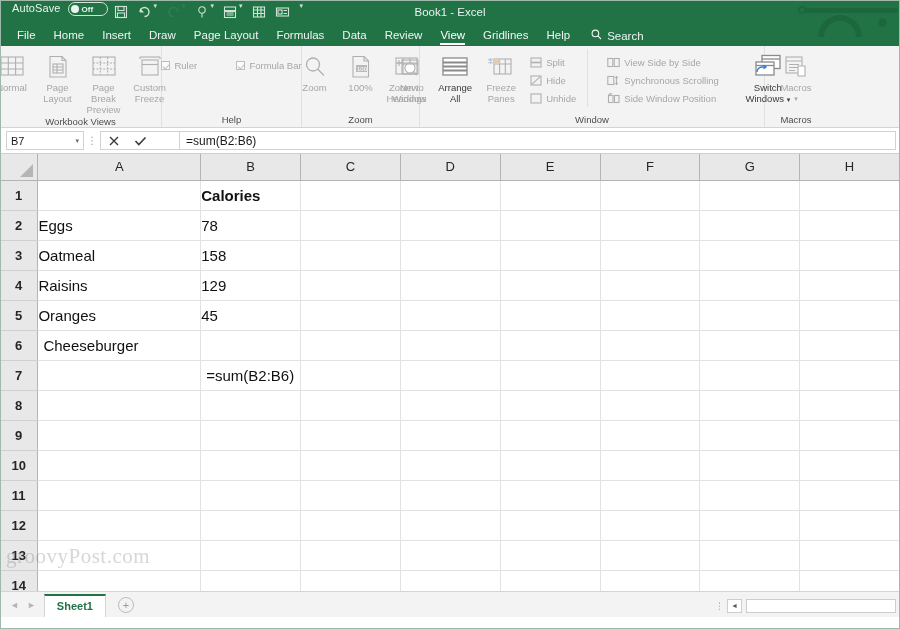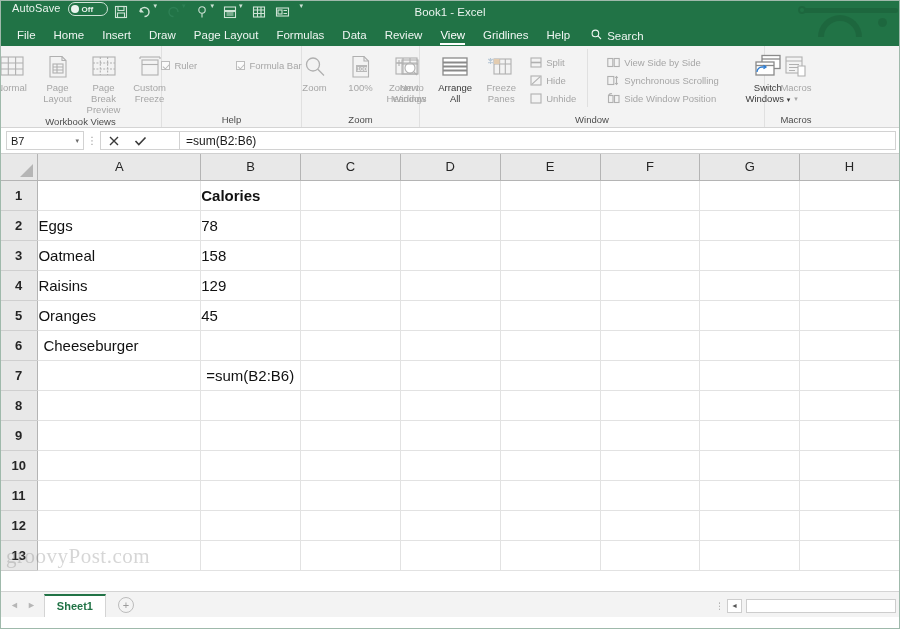--- a/index.html
+++ b/index.html
@@ -765,20 +765,31 @@
             <th class="rowh">13</th>
             <td class="cell"></td>
             <td class="cell"></td>
             <td class="cell"></td>
             <td class="cell"></td>
             <td class="cell"></td>
             <td class="cell"></td>
             <td class="cell"></td>
             <td class="cell"></td>
           </tr>
+          <tr>
+            <th class="rowh">14</th>
+            <td class="cell"></td>
+            <td class="cell"></td>
+            <td class="cell"></td>
+            <td class="cell"></td>
+            <td class="cell"></td>
+            <td class="cell"></td>
+            <td class="cell"></td>
+            <td class="cell"></td>
+          </tr>
         </tbody>
     </table>
     <div class="watermark">groovyPost.com</div>
   </div>
 
   <div class="sheetbar">
     <div class="navarrows">
       <span class="navarrow">◄</span>
       <span class="navarrow">►</span>
     </div>

